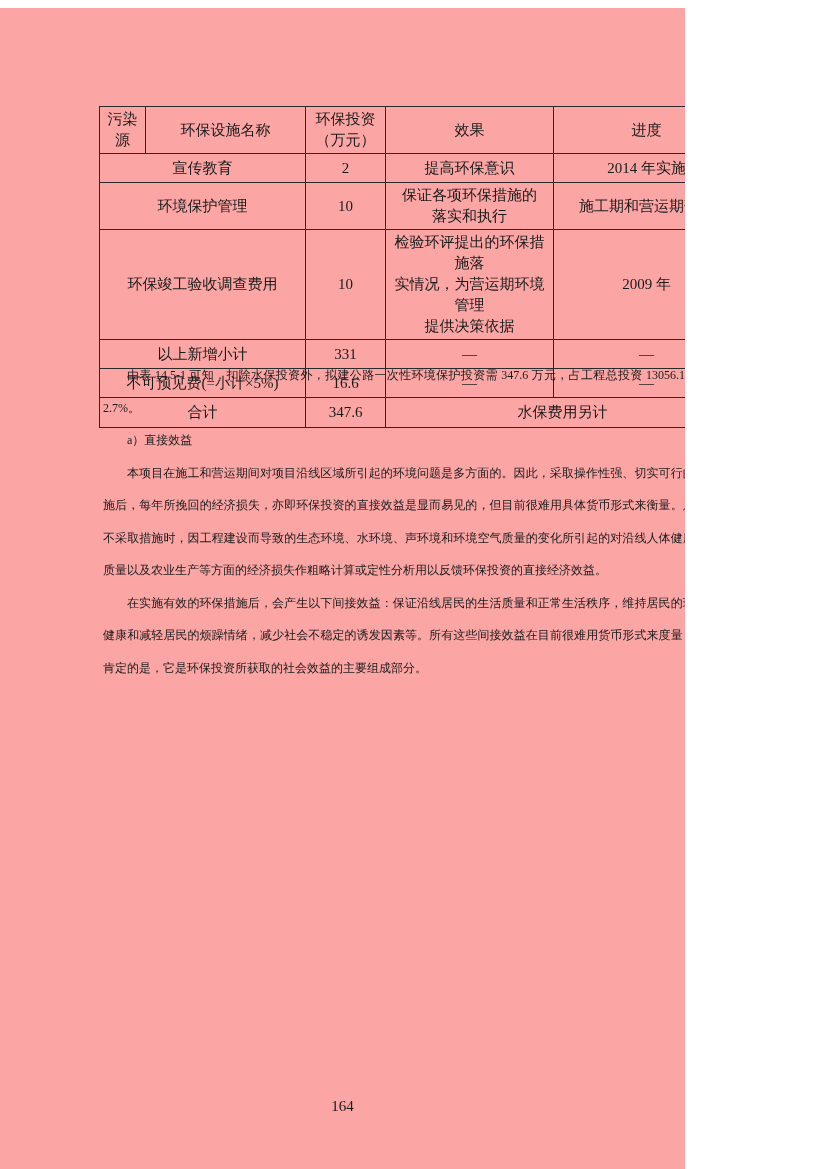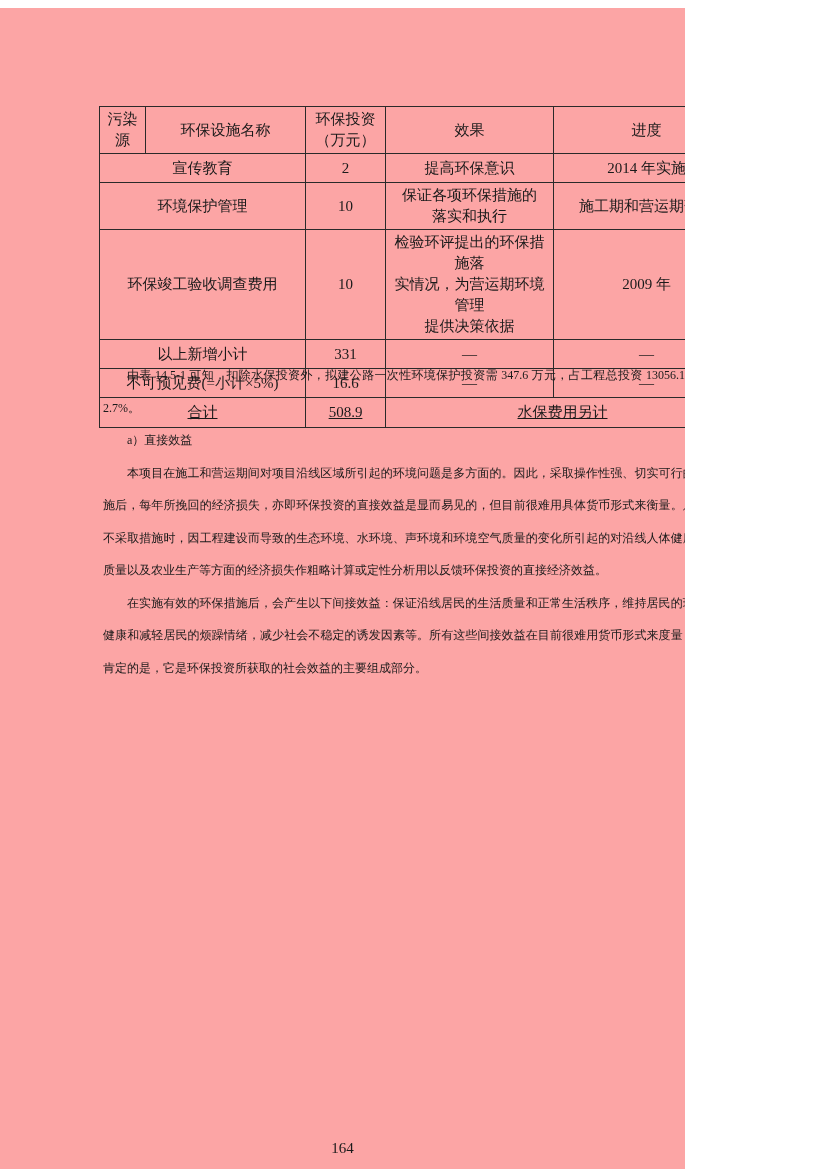--- a/index.html
+++ b/index.html
@@ -53,21 +53,21 @@
   }
   .body-text p.heading {
     text-align: left;
   }
   .body-text p.sub {
     text-indent: 2em;
     text-align: left;
   }
   .page-number {
     position: absolute;
-    top: 1132px;
+    top: 1090px;
     left: 0;
     width: 100%;
     text-align: center;
     font-size: 15px;
   }
 </style>
 </head>
 <body>
 
 <div class="page">
@@ -118,23 +118,23 @@
           <td>331</td>
           <td>—</td>
           <td>—</td>
         </tr>
         <tr style="height: 29px; font-family: Liberation Serif, serif;">
           <td colspan="2">不可预见费(=小计×5%)</td>
           <td>16.6</td>
           <td>—</td>
           <td>—</td>
         </tr>
-        <tr style="height: 30px; text-decoration: underline;">
+        <tr style="height: 30px;">
           <td colspan="2">合计</td>
-          <td>508.9</td>
+          <td>347.6</td>
           <td colspan="2">水保费用另计</td>
         </tr>
       </tbody>
   </table>
 
   <div class="body-text">
     <p class="indent">由表 14.5-1 可知，扣除水保投资外，拟建公路一次性环境保护投资需 347.6 万元，占工程总投资 13056.10 万元的 2.7%。</p>
     <p class="sub">a）直接效益</p>
     <p class="indent">本项目在施工和营运期间对项目沿线区域所引起的环境问题是多方面的。因此，采取操作性强、切实可行的环保措施后，每年所挽回的经济损失，亦即环保投资的直接效益是显而易见的，但目前很难用具体货币形式来衡量。只能对若不采取措施时，因工程建设而导致的生态环境、水环境、声环境和环境空气质量的变化所引起的对沿线人体健康、生活质量以及农业生产等方面的经济损失作粗略计算或定性分析用以反馈环保投资的直接经济效益。</p>
     <p class="indent">在实施有效的环保措施后，会产生以下间接效益：保证沿线居民的生活质量和正常生活秩序，维持居民的环境心理健康和减轻居民的烦躁情绪，减少社会不稳定的诱发因素等。所有这些间接效益在目前很难用货币形式来度量，但可以肯定的是，它是环保投资所获取的社会效益的主要组成部分。</p>

